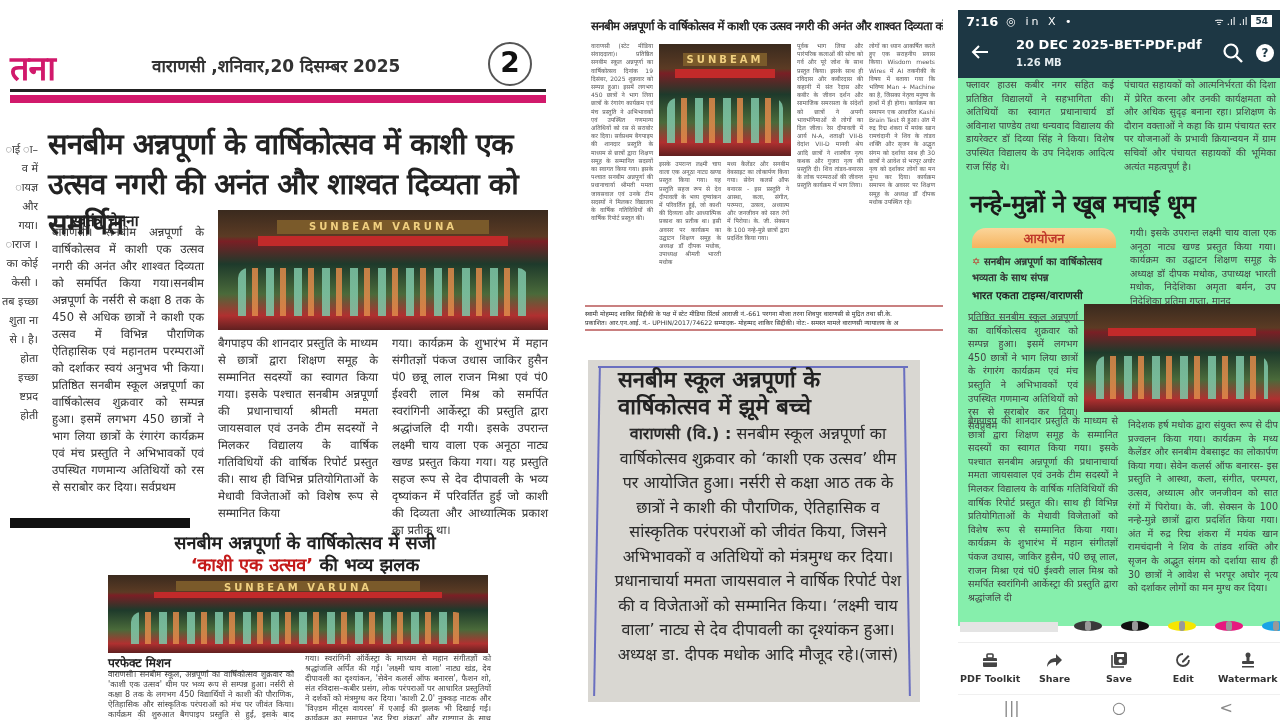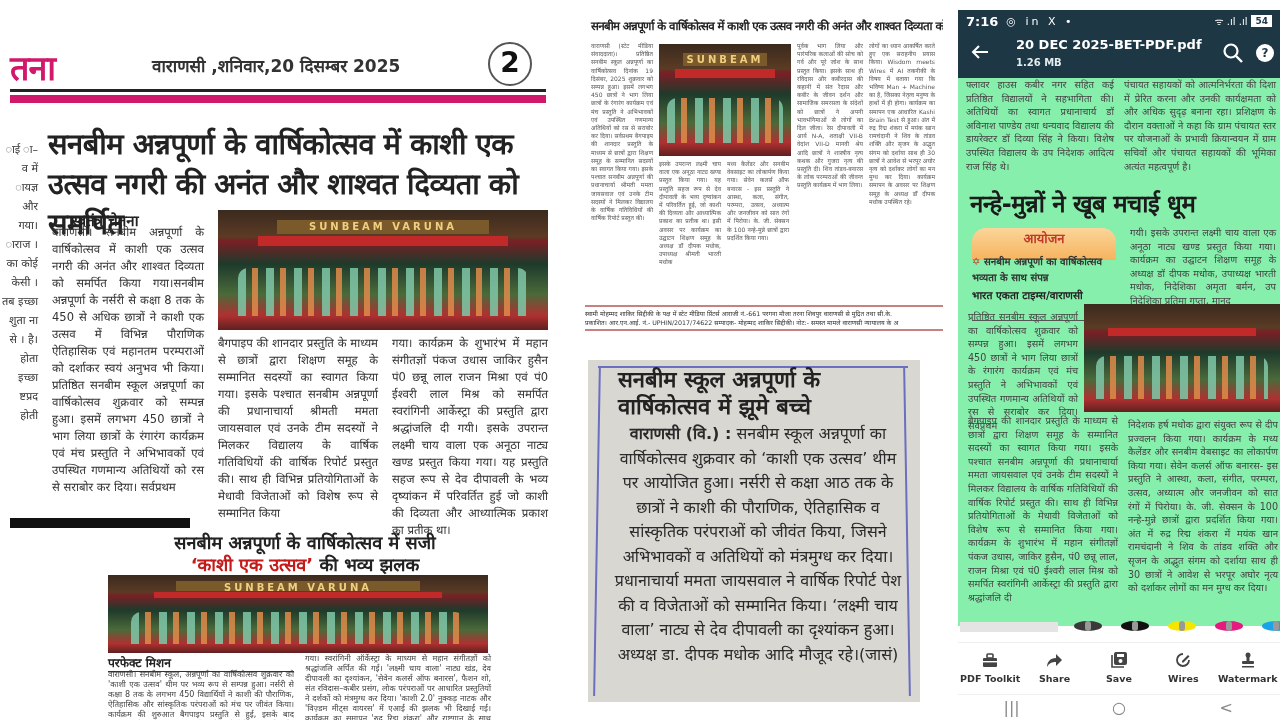--- a/index.html
+++ b/index.html
@@ -74,21 +74,21 @@
   .file-name { position: absolute; left: 58px; top: 5px; font-size: 13px; font-weight: bold; }
   .file-size { position: absolute; left: 58px; top: 25px; font-size: 10px; font-weight: bold; color: #e5ecef; }
   .search-btn { position: absolute; left: 264px; top: 10px; width: 22px; height: 22px; cursor: pointer; }
   .help-btn { position: absolute; left: 298px; top: 12px; width: 18px; height: 18px; border-radius: 50%; background: #fff; color: #1d3744; font-size: 12px; font-weight: bold; text-align: center; line-height: 18px; cursor: pointer; }
 
   .pdf-content { position: absolute; left: 0; top: 68px; width: 322px; height: 548px; overflow: hidden; background: #86efac; }
   .pdf-col { position: absolute; font-size: 9.6px; line-height: 13.6px; color: #444; text-align: justify; }
   .pc1 { left: 8px; top: 0; width: 148px; }
   .pc2 { left: 166px; top: 0; width: 152px; }
   .pdf-headline { position: absolute; left: 12px; top: 108px; width: 306px; font-size: 24px; font-weight: bold; color: #1b1b1b; letter-spacing: -0.5px; white-space: nowrap; }
-  .tag-box { position: absolute; left: 14px; top: 150px; width: 144px; height: 32px; border-radius: 14px 14px 0 0; background: linear-gradient(180deg, #fbd59a, #f6b35e); color: #c0392b; font-size: 13px; font-weight: bold; text-align: center; line-height: 22px; }
+  .tag-box { position: absolute; left: 14px; top: 150px; width: 144px; height: 20px; border-radius: 14px 14px 0 0; background: linear-gradient(180deg, #fbd59a, #f6b35e); color: #c0392b; font-size: 13px; font-weight: bold; text-align: center; line-height: 22px; }
   .subhead { position: absolute; left: 14px; top: 176px; width: 150px; font-size: 10px; line-height: 16px; color: #333; font-weight: bold; }
   .subhead .star { color: #c0392b; }
   .bureau { position: absolute; left: 14px; top: 210px; width: 150px; font-size: 10.5px; font-weight: bold; color: #222; border-bottom: 1px solid #555; padding-bottom: 18px; }
   .pc3 { left: 172px; top: 148px; width: 146px; }
   .pc4 { left: 10px; top: 232px; width: 110px; }
   .photo4 { left: 126px; top: 226px; width: 196px; height: 108px; }
   .pc5 { left: 10px; top: 336px; width: 150px; }
   .pc6 { left: 170px; top: 340px; width: 150px; }
   .grey-bar { position: absolute; left: 2px; top: 612px; width: 98px; height: 10px; background: #e4e4e4; }
   .reg-marks { position: absolute; left: 116px; top: 611px; display: flex; gap: 19px; }
@@ -255,21 +255,21 @@
           <circle cx="10.5" cy="10" r="2" fill="#fff"></circle>
           <path d="M2 4v12h12" stroke="#444" stroke-width="1.6" fill="none"></path>
         </svg>
       <span>Save</span>
     </div>
     <div class="tool">
       <svg viewBox="0 0 18 18">
           <path d="M15 9a6 6 0 1 1-6-6" stroke="#444" stroke-width="1.8" fill="none"></path>
           <path d="M8 10l6-6 1.5 1.5-6 6H8z" fill="#444"></path>
         </svg>
-      <span>Wires</span>
+      <span>Edit</span>
     </div>
     <div class="tool">
       <svg viewBox="0 0 18 18">
           <circle cx="9" cy="4" r="2.5" fill="#444"></circle>
           <rect x="7.5" y="5" width="3" height="5" fill="#444"></rect>
           <rect x="3" y="10" width="12" height="3" rx="1" fill="#444"></rect>
           <rect x="3" y="15" width="12" height="1.5" fill="#444"></rect>
         </svg>
       <span>Watermark</span>
     </div>

